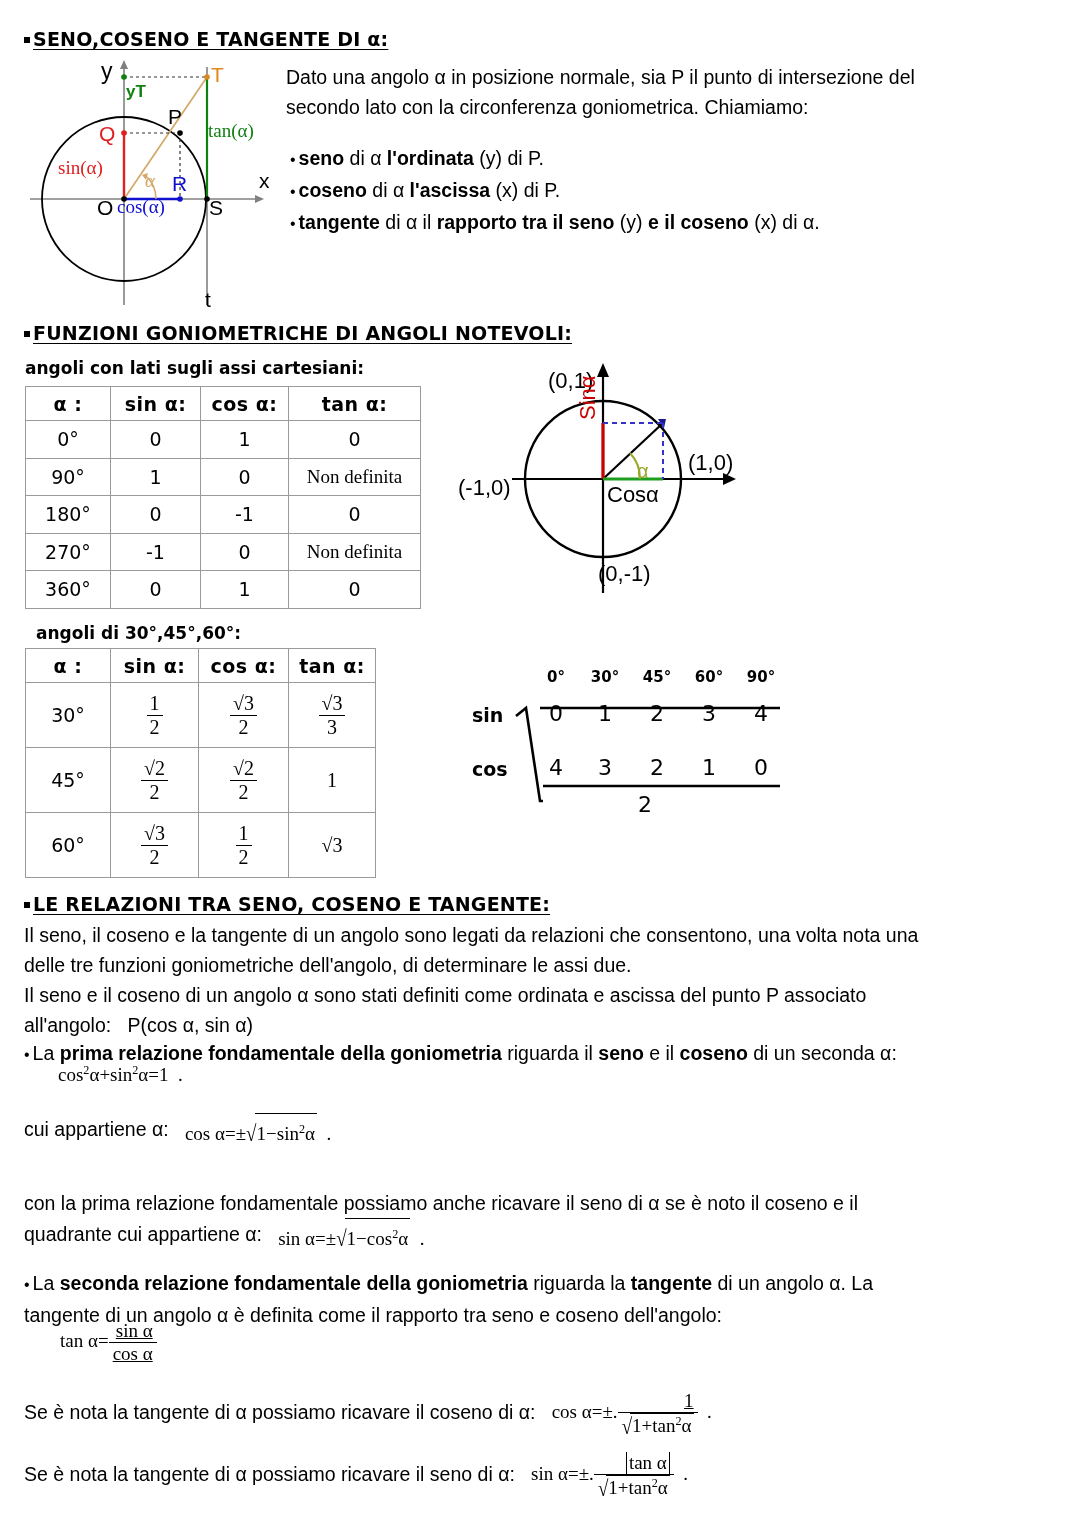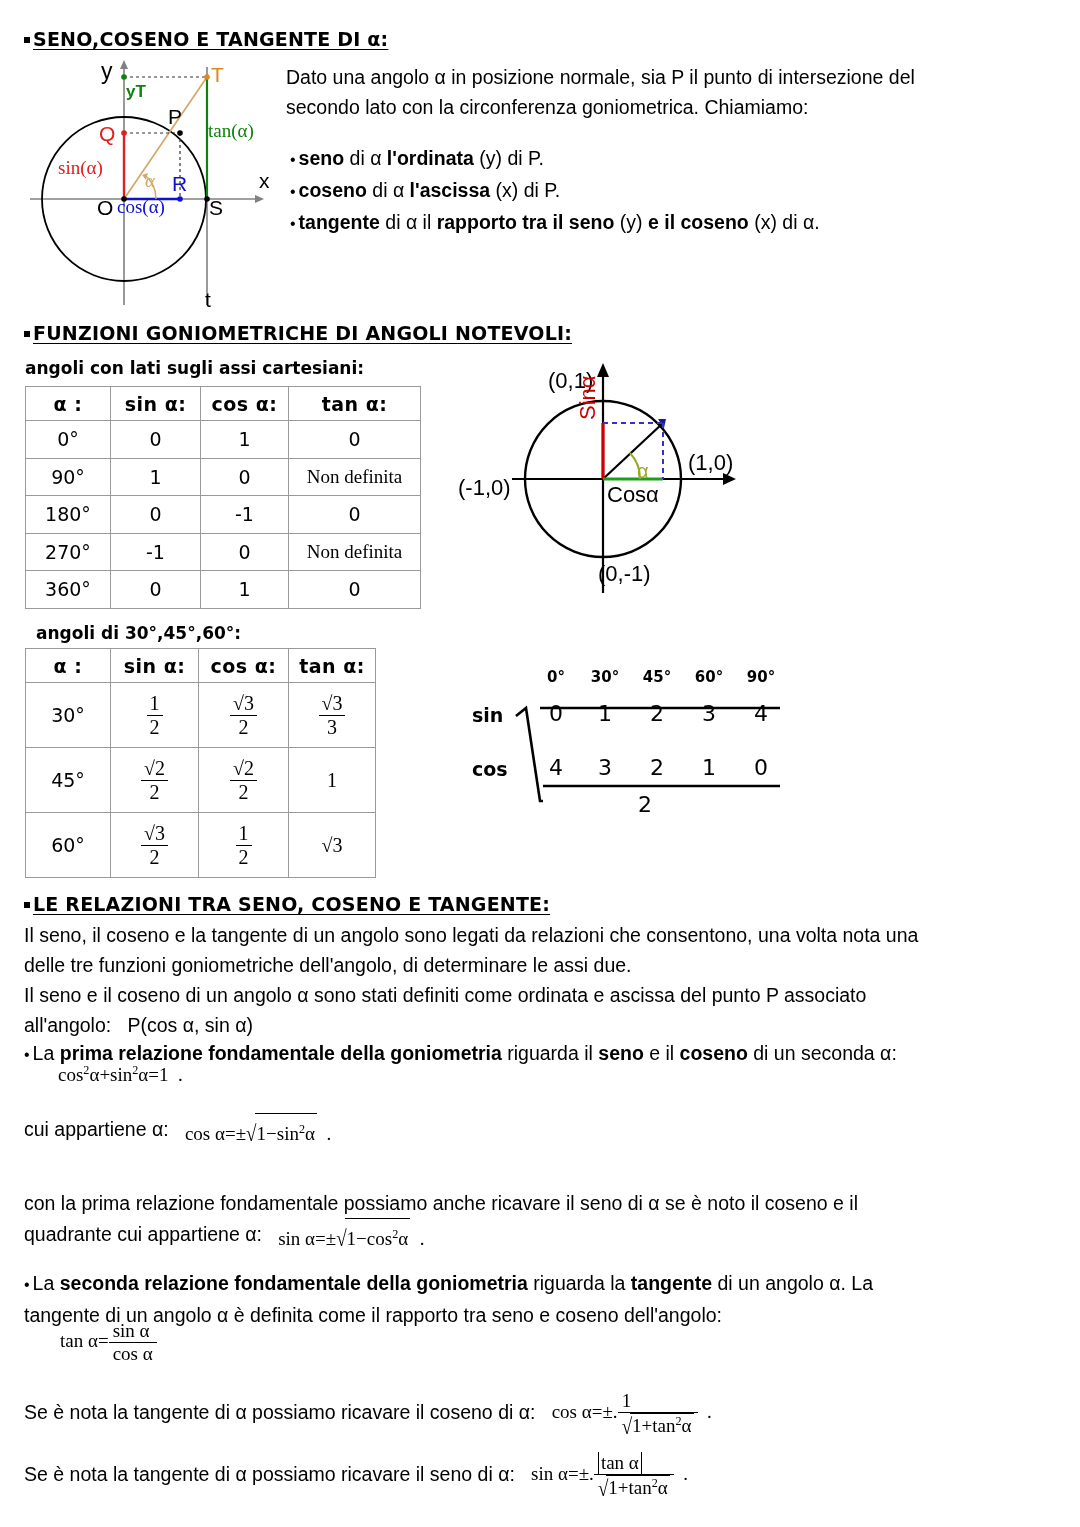--- a/index.html
+++ b/index.html
@@ -115,23 +115,24 @@
   .math {
     font-family: "Liberation Serif", serif;
     font-size: 19px;
     white-space: nowrap;
     display: inline-block;
     vertical-align: middle;
   }
   .math sup { font-size: 0.64em; vertical-align: super; }
   .mfrac {
     display: inline-block;
-    text-align: left;
+    text-align: right;
     vertical-align: middle;
     line-height: 1.18;
+    text-decoration: underline;
   }
   .mfrac > .n { display: block; padding: 0 4px; }
   .mfrac > .d { display: block; border-top: 1.3px solid #000; padding: 0 4px; }
   .msqrt { display: inline-block; white-space: nowrap; }
   .msqrt .sign { display: inline-block; transform: scaleY(1.18); }
   .msqrt .inner {
     display: inline-block;
     border-top: 1.2px solid #000;
     padding: 0 2px;
     margin-left: -2px;

